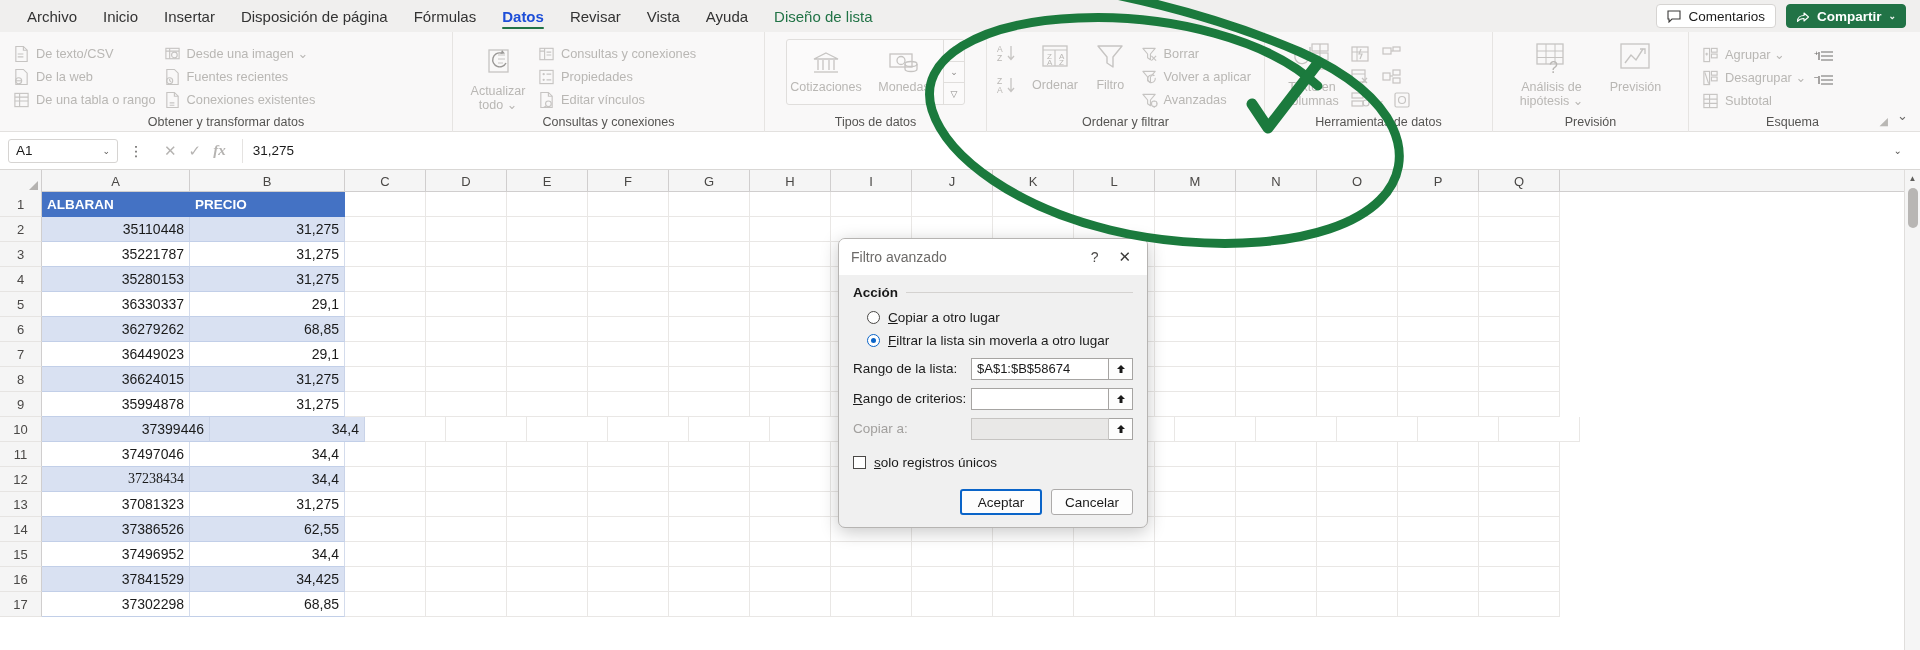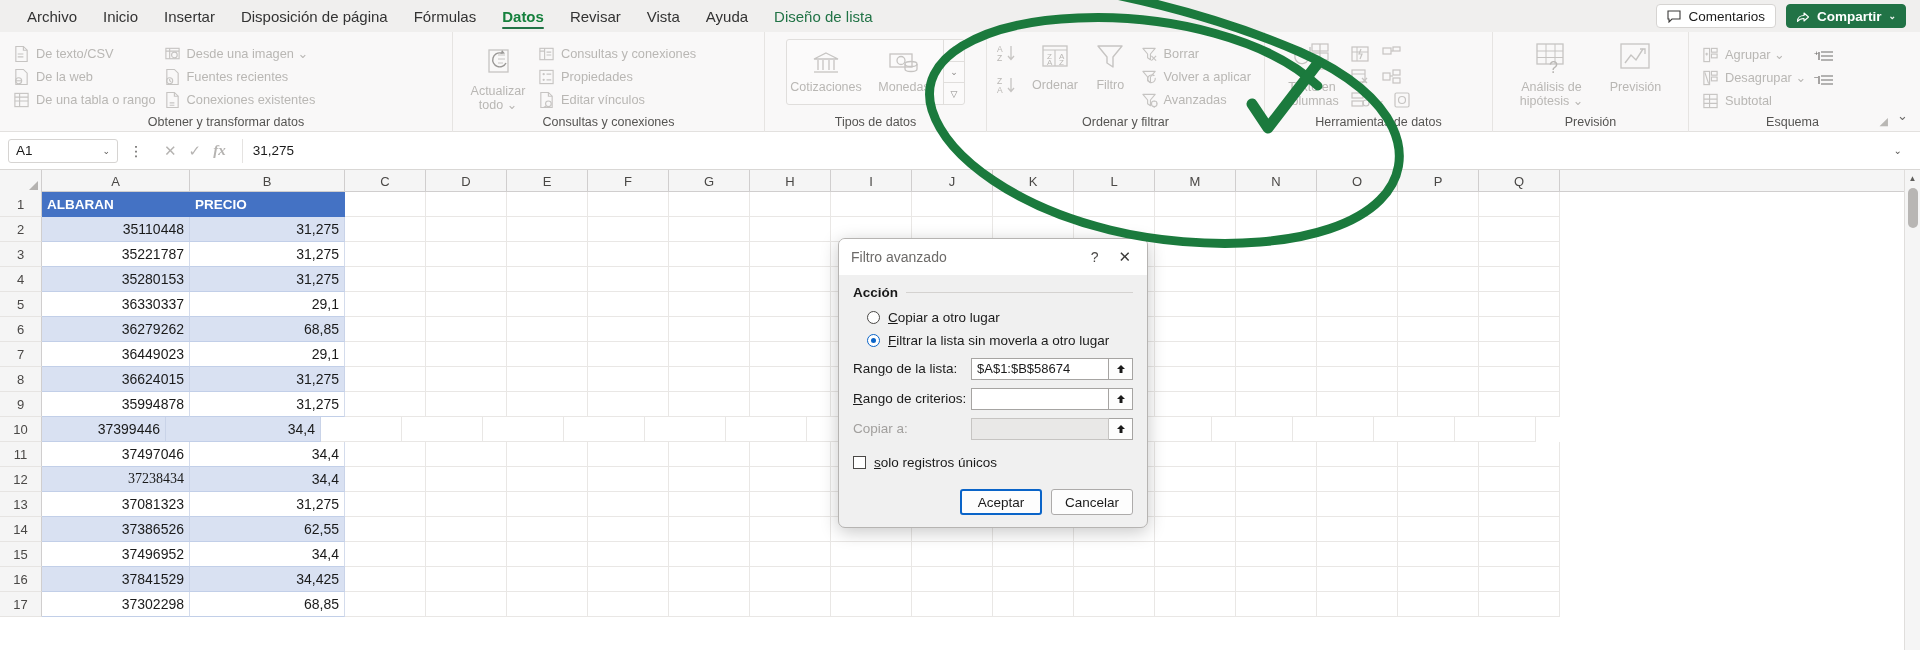--- a/index.html
+++ b/index.html
@@ -18,21 +18,21 @@
     position: absolute; top:0; left:0; width:1920px; height:32px;
     background:#f0efee;
     display:flex; align-items:center;
   }
   .tabs { display:flex; align-items:center; height:32px; padding-left:14px; gap:0; }
   .tab {
     font-size:15px; color:#333333; padding:0 13px; height:32px;
     display:flex; align-items:center; white-space:nowrap; cursor:default;
     position:relative;
   }
-  .tab.active { color:#15803d; font-weight:bold; }
+  .tab.active { color:#1d4ed8; font-weight:bold; }
   .tab.active::after {
     content:""; position:absolute; left:13px; right:13px; bottom:3px;
     height:2.5px; background:#217346; border-radius:2px;
   }
   .tab.contextual { color:#217346; }
   .tabbar-right {
     margin-left:auto; display:flex; align-items:center; gap:10px;
     padding-right:14px; height:32px;
   }
   .btn-comment {
@@ -891,21 +891,21 @@
           <div class="cell empty" style="width: 81px;"></div>
           <div class="cell empty" style="width: 81px;"></div>
           <div class="cell empty" style="width: 81px;"></div>
           <div class="cell empty" style="width: 81px;"></div>
           <div class="cell empty" style="width: 81px;"></div>
           <div class="cell empty" style="width: 81px;"></div>
           <div class="cell empty" style="width: 81px;"></div>
         </div>
         <div class="row">
           <div class="rh">10</div>
-          <div class="cell num band" style="width: 124px;">37399446</div>
+          <div class="cell num band" style="width: 168px;">37399446</div>
           <div class="cell num band" style="width: 155px;">34,4</div>
           <div class="cell empty" style="width: 81px;"></div>
           <div class="cell empty" style="width: 81px;"></div>
           <div class="cell empty" style="width: 81px;"></div>
           <div class="cell empty" style="width: 81px;"></div>
           <div class="cell empty" style="width: 81px;"></div>
           <div class="cell empty" style="width: 81px;"></div>
           <div class="cell empty" style="width: 81px;"></div>
           <div class="cell empty" style="width: 81px;"></div>
           <div class="cell empty" style="width: 81px;"></div>

